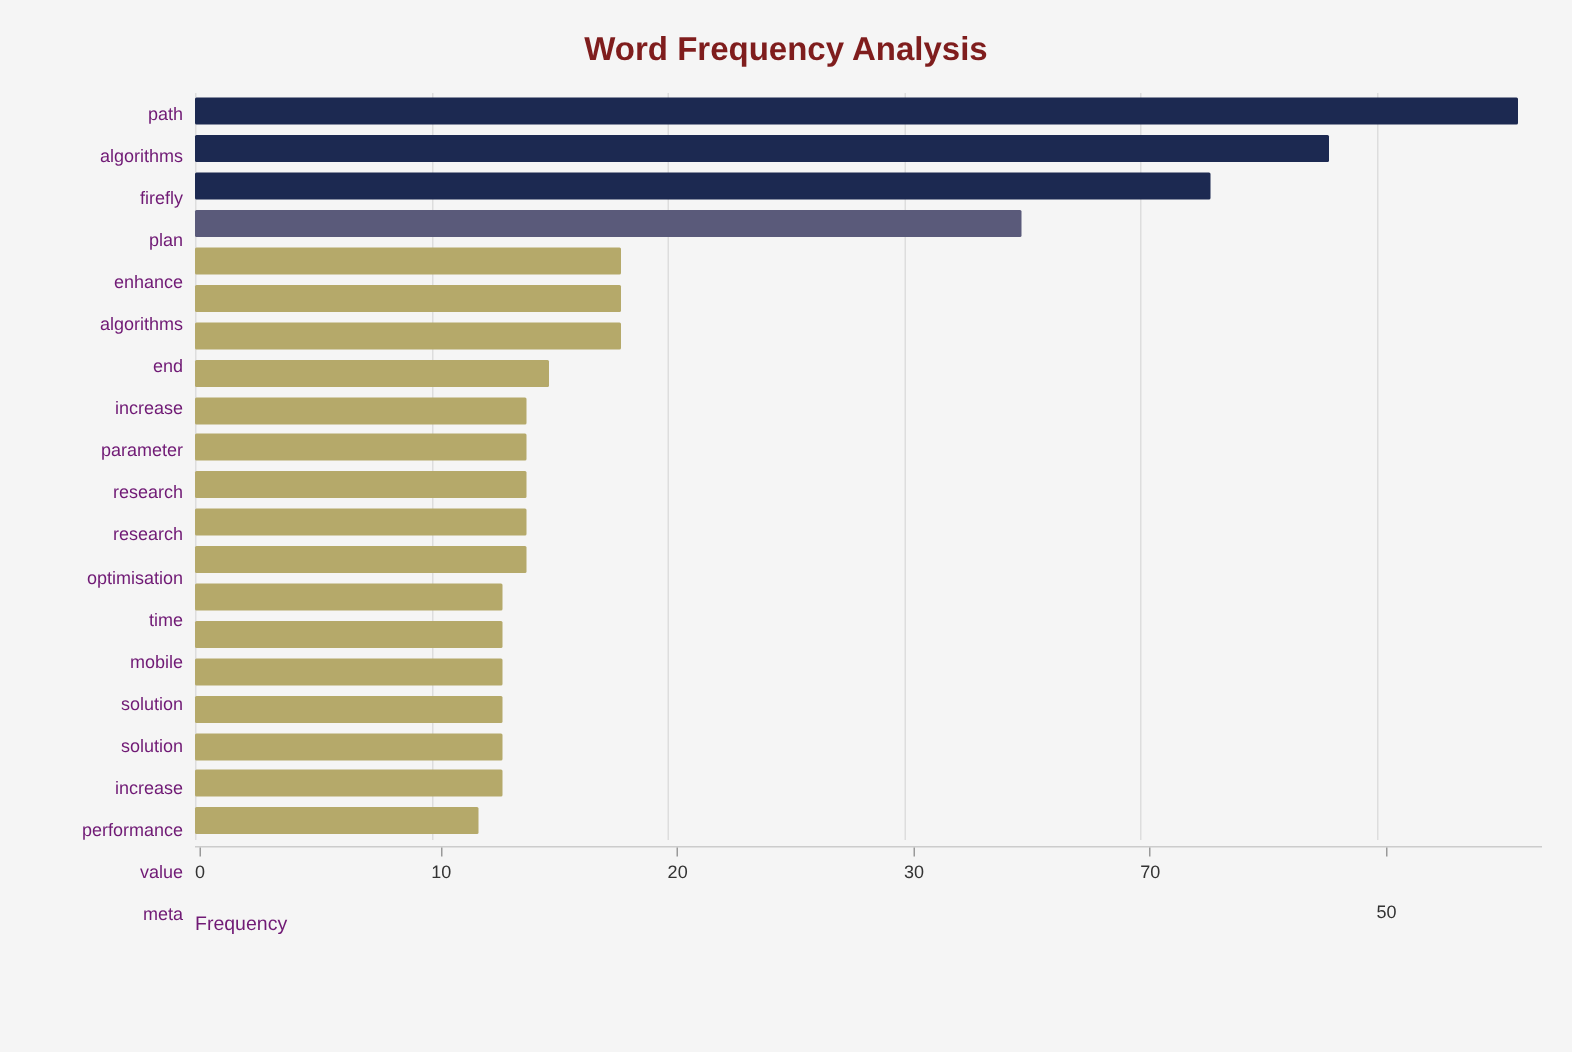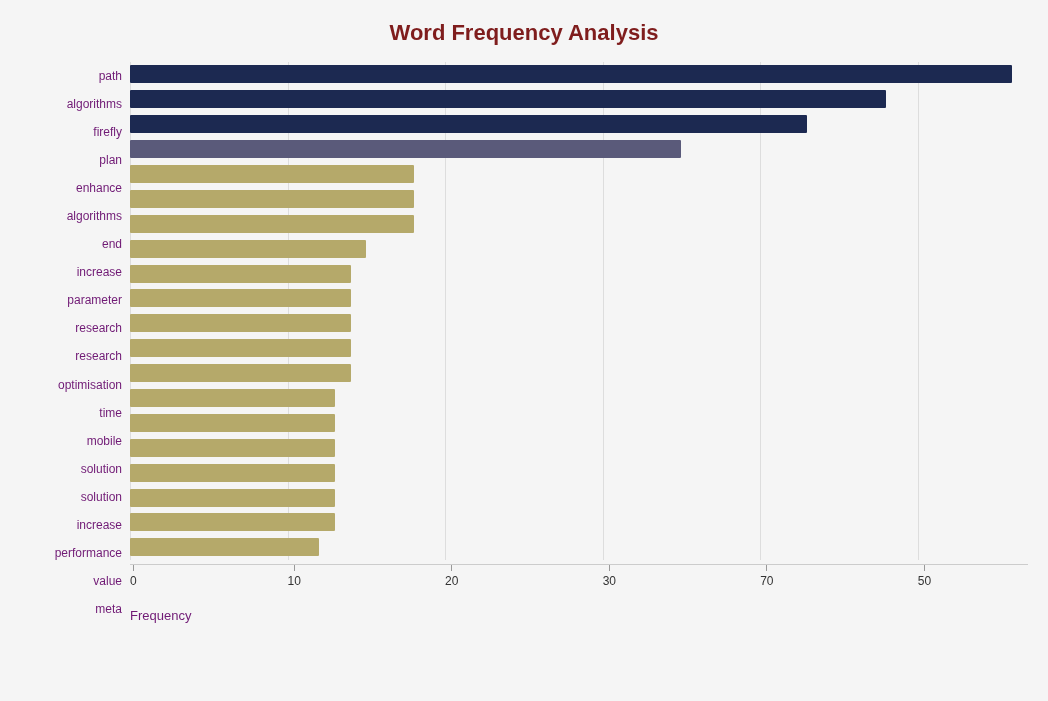--- a/index.html
+++ b/index.html
@@ -229,21 +229,21 @@
             <div class="x-tick-label">20</div>
           </div>
           <div class="x-tick" style="left: 52.6316%; align-items: center;">
             <div class="x-tick-line"></div>
             <div class="x-tick-label">30</div>
           </div>
           <div class="x-tick" style="left: 70.1754%;">
             <div class="x-tick-line"></div>
             <div class="x-tick-label">70</div>
           </div>
-          <div class="x-tick" style="left: 87.7193%;">
+          <div class="x-tick" style="left: 87.7193%; gap: 27px;">
             <div class="x-tick-line"></div>
             <div class="x-tick-label">50</div>
           </div>
         </div>
       <div class="x-axis-title">Frequency</div>
     </div>
   </div>
 </div>
 
 </body></html>

